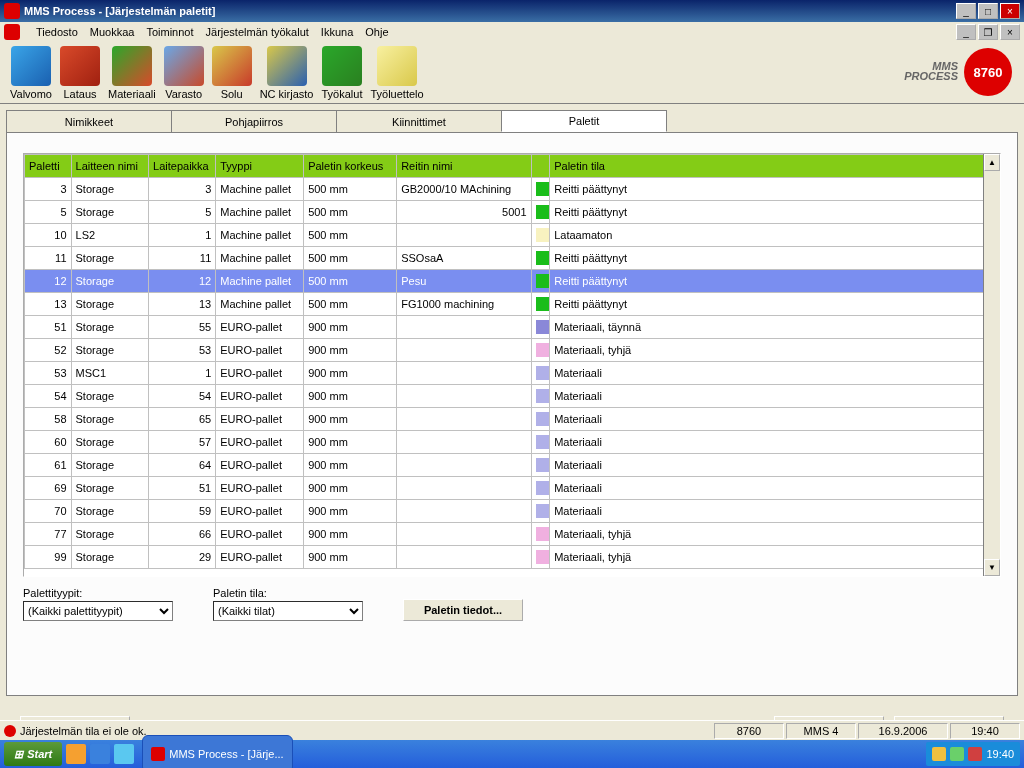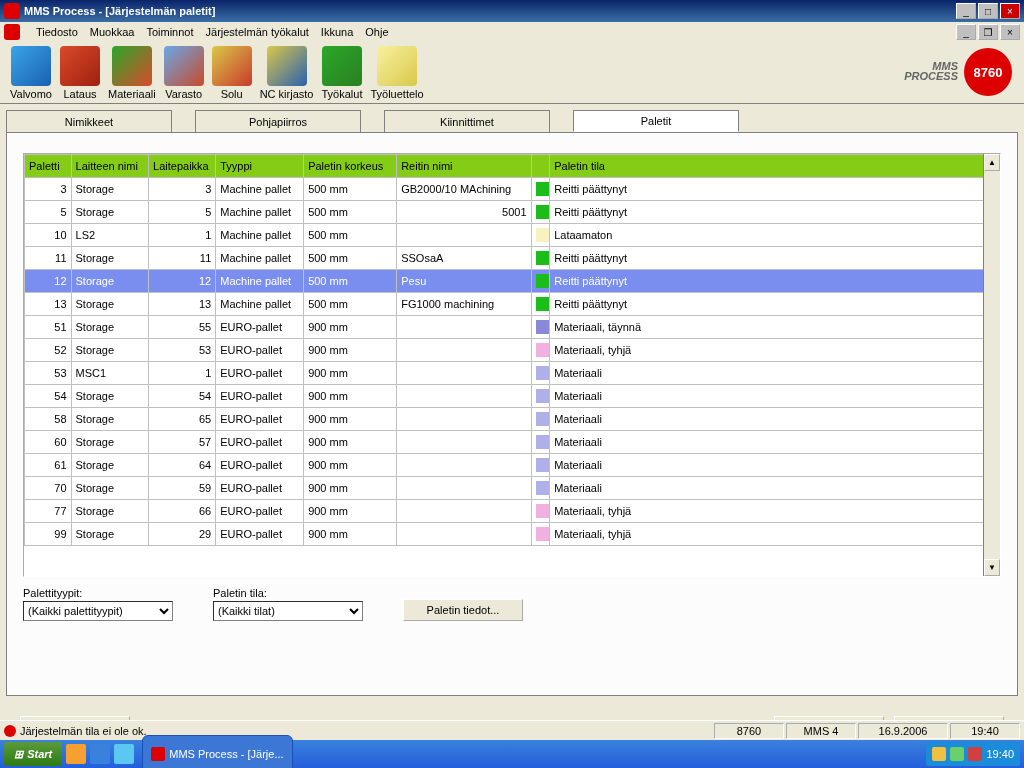--- a/index.html
+++ b/index.html
@@ -16,41 +16,41 @@
 .menu-icon { width: 16px; height: 16px; background: #d00; border-radius: 3px; margin-right: 4px; }
 
 .toolbar { background: #ece9d8; height: 62px; display: flex; align-items: center; padding: 4px 10px; border-bottom: 1px solid #808080; position: relative; }
 .tool-item { display: flex; flex-direction: column; align-items: center; margin-right: 8px; cursor: default; }
 .tool-icon { width: 40px; height: 40px; border-radius: 4px; margin-bottom: 2px; }
 .brand { position: absolute; right: 12px; top: 6px; display: flex; align-items: center; gap: 6px; }
 .brand-text { font-family: Arial, sans-serif; font-weight: bold; font-style: italic; font-size: 20px; color: #666; line-height: 0.9; text-align: right; }
 .brand-circle { width: 48px; height: 48px; background: #d00; border-radius: 50%; display: flex; align-items: center; justify-content: center; color: white; font-weight: bold; font-size: 13px; }
 
 .content { padding: 6px; height: 604px; }
-.tabstrip { display: flex; height: 22px; gap: 24px; }
+.tabstrip { display: flex; height: 22px; }
 .tab { flex: 0 0 166px; border: 1px solid #808080; border-bottom: none; background: #ece9d8; display: flex; align-items: center; justify-content: center; cursor: default; margin-right: -1px; }
 .tab.active { background: #fff; border-bottom: 1px solid #fff; position: relative; z-index: 1; }
 .tabpage { border: 1px solid #808080; background: #fcfcfc; height: 564px; padding: 20px 16px 10px; }
 
 .table-wrap { border: 1px inset #fff; height: 424px; background: white; position: relative; }
 .grid { width: 100%; border-collapse: collapse; table-layout: fixed; }
 .grid th, .grid td { border: 1px solid #c0c0c0; height: 23px; padding: 0 4px; text-align: left; overflow: hidden; white-space: nowrap; }
 .grid th { background: #84cc16; font-weight: normal; }
 .grid td.num { text-align: right; }
 .row-sel td { background: #7a8ef0; color: white; }
 .color-cell { padding: 2px; }
 .swatch { width: 14px; height: 14px; display: block; }
 .scrollbar-v { position: absolute; right: 0; top: 0; bottom: 0; width: 17px; background: #ece9d8; border-left: 1px solid #808080; }
 .scroll-btn { height: 17px; background: #ece9d8; border: 1px outset #fff; display: flex; align-items: center; justify-content: center; font-size: 8px; color:#000; }
 
 .filters { display: flex; gap: 40px; margin-top: 10px; align-items: flex-end; }
 .filter-col { display: flex; flex-direction: column; }
 .filter-col label { margin-bottom: 2px; }
 select { width: 150px; height: 20px; background: white; border: 1px inset #808080; }
-.btn { background: #ece9d8; border: 1px outset #fff; height: 22px; padding: 0 12px; cursor: default; }
+.btn { background: #ece9d8; border: 1px outset #fff; height: 22px; padding: 0 12px; cursor: default; font-weight: bold; }
 
 .bottom-buttons { display: flex; gap: 10px; padding: 8px 20px; }
 .bottom-buttons .btn { width: 110px; }
 .spacer { flex: 1; }
 
 .statusbar { position: absolute; bottom: 28px; left: 0; right: 0; height: 20px; background: #ece9d8; border-top: 1px solid #fff; display: flex; align-items: center; padding: 0 4px; }
 .status-led { width: 12px; height: 12px; border-radius: 50%; background: #d00; margin-right: 4px; }
 .status-cell { border: 1px inset #fff; padding: 1px 8px; margin-left: 2px; text-align: center; }
 
 .taskbar { position: absolute; bottom: 0; left: 0; right: 0; height: 28px; background: linear-gradient(to bottom, #3a81dd, #245edb); display: flex; align-items: center; padding: 0 4px; }
@@ -315,20 +315,32 @@
               <td class="num">64</td>
               <td>EURO-pallet</td>
               <td>900 mm</td>
               <td></td>
               <td class="color-cell">
                 <span class="swatch" style="background: rgb(176, 176, 232);"></span>
               </td>
               <td>Materiaali</td>
             </tr>
             <tr>
+              <td class="num">69</td>
+              <td>Storage</td>
+              <td class="num">51</td>
+              <td>EURO-pallet</td>
+              <td>900 mm</td>
+              <td></td>
+              <td class="color-cell">
+                <span class="swatch" style="background: rgb(176, 176, 232);"></span>
+              </td>
+              <td>Materiaali</td>
+            </tr>
+            <tr>
               <td class="num">70</td>
               <td>Storage</td>
               <td class="num">59</td>
               <td>EURO-pallet</td>
               <td>900 mm</td>
               <td></td>
               <td class="color-cell">
                 <span class="swatch" style="background: rgb(176, 176, 232);"></span>
               </td>
               <td>Materiaali</td>

